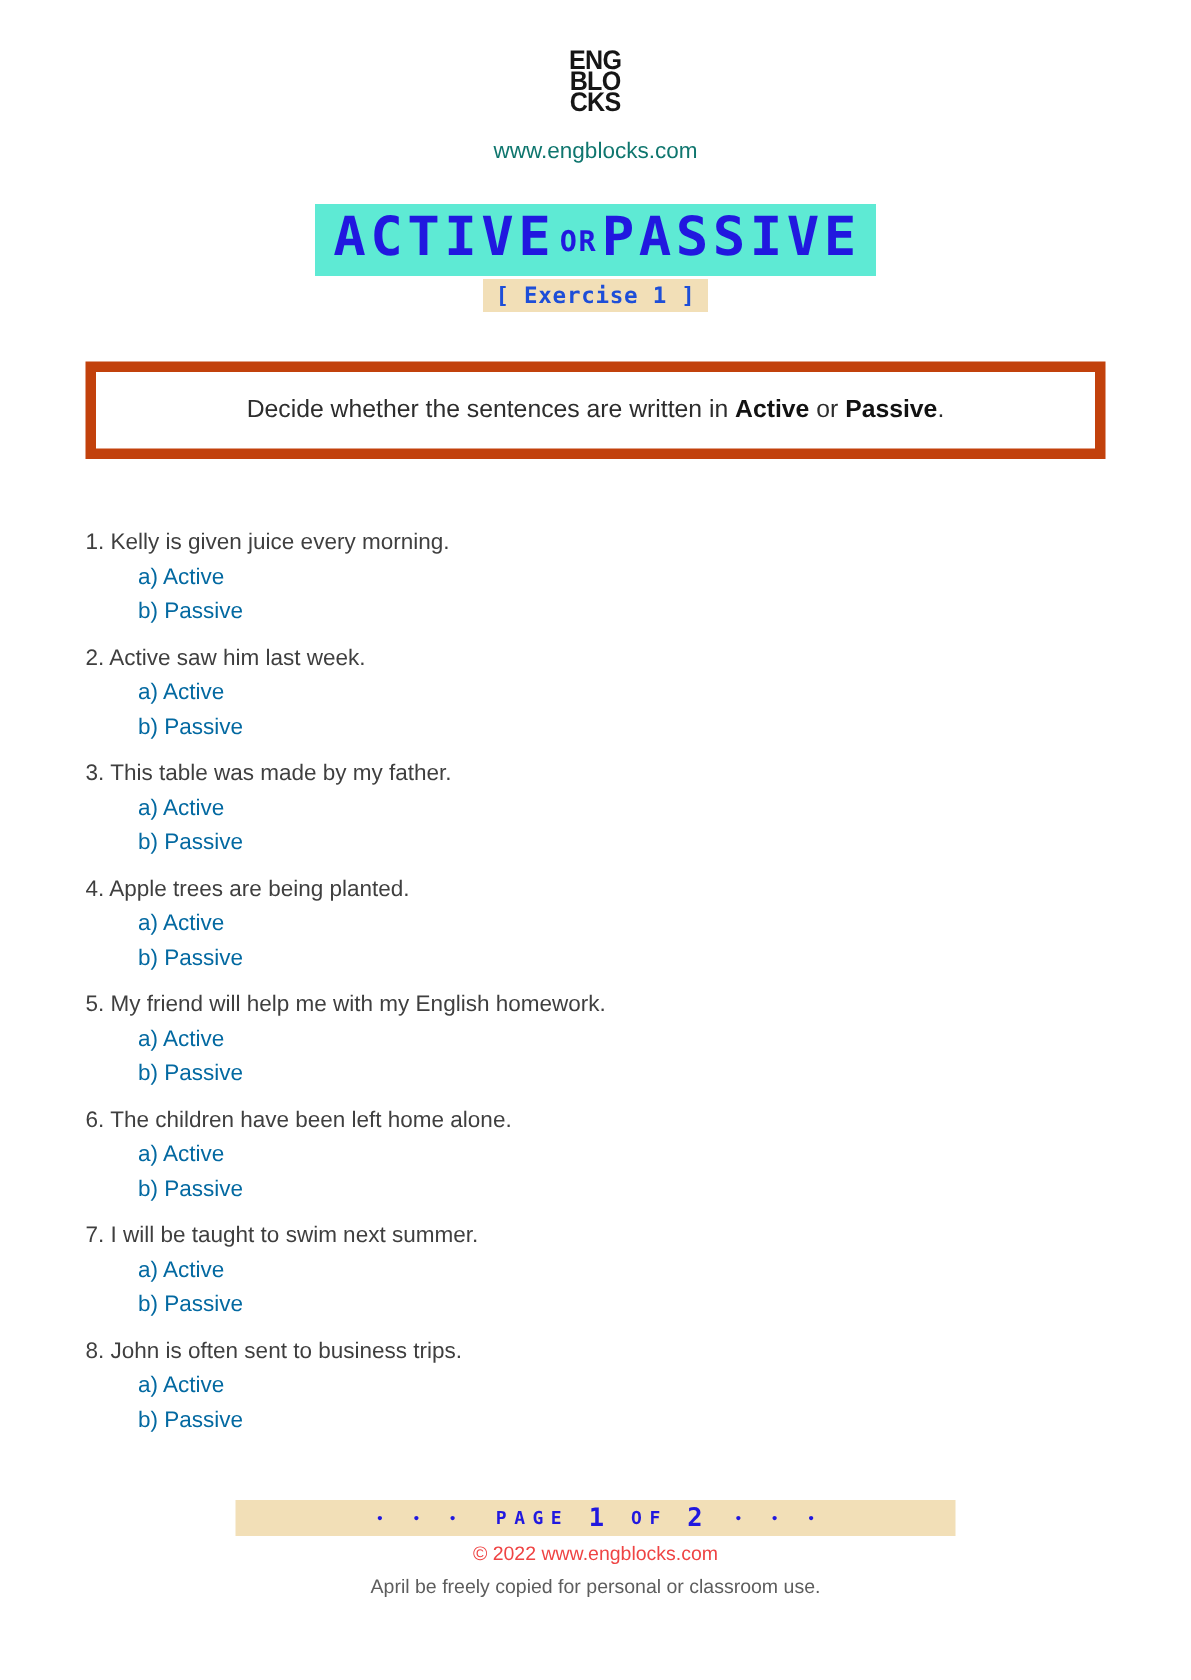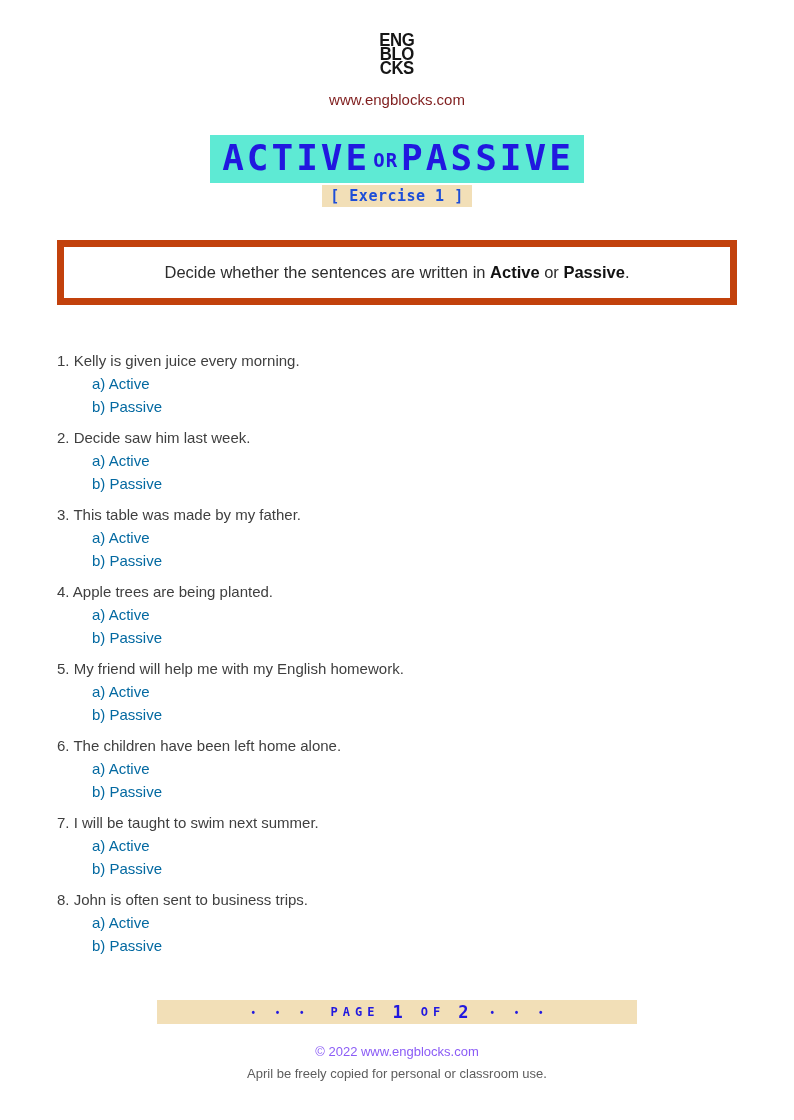--- a/index.html
+++ b/index.html
@@ -11,21 +11,21 @@
   }
   .page { position: relative; width: 794px; height: 1120px; background: #fff; }
 
   
   .header { text-align: center; padding-top: 33px; }
   .logo {
     display: inline-block; font-weight: bold; color: #161616;
     font-size: 18px; line-height: 14px; letter-spacing: -0.5px;
     transform: scaleX(0.93); transform-origin: center top;
   }
-  .website { margin-top: 13px; font-size: 15px; color: #7f1d1d; }
+  .website { margin-top: 13px; font-size: 15px; color: #0f766e; }
 
   
   .title-wrap { text-align: center; margin-top: 27px; }
   .title-banner {
     display: inline-block; background: #5eead4; color: #2118df;
     font-family: "DejaVu Sans Mono", monospace; font-weight: bold;
     font-size: 36px; line-height: 39px; letter-spacing: 3px;
     padding: 3px 10px 3px 12px; white-space: nowrap;
   }
   .title-or { font-size: 19px; letter-spacing: 1px; margin: 0 3px; vertical-align: 3px; }
@@ -57,21 +57,21 @@
     width: 480px; height: 24px; margin: 0 auto; background: #f2dfb7;
     display: flex; align-items: center; justify-content: center; gap: 13px;
     color: #2118df;
   }
   .pb-dots { font-size: 10px; letter-spacing: 9px; font-weight: bold; padding-left: 9px; }
   .pb-label {
     font-family: "DejaVu Sans Mono", monospace; font-weight: bold;
     font-size: 12px; letter-spacing: 5px; padding-left: 5px;
   }
   .pb-num { font-family: "DejaVu Sans Mono", monospace; font-weight: bold; font-size: 17px; }
-  .copyright { margin-top: 20px; font-size: 13px; color: #8b5cf6; }
+  .copyright { margin-top: 4px; font-size: 13px; color: #ef4444; }
   .license   { margin-top: 7px;  font-size: 13px; color: #5d5d5d; }
 </style>
 </head>
 <body>
 
 <div class="page">
 
   <div class="header">
     <div class="logo">
       <div>ENG</div>
@@ -92,21 +92,21 @@
 
   <div class="questions">
 
     <div class="question">
       <div class="q-line"><span>1.</span> <span>Kelly is given juice every morning.</span></div>
       <div class="opt"><span>a)</span> <span>Active</span></div>
       <div class="opt"><span>b)</span> <span>Passive</span></div>
     </div>
 
     <div class="question">
-      <div class="q-line"><span>2.</span> <span>Decide saw him last week.</span></div>
+      <div class="q-line"><span>2.</span> <span>Active saw him last week.</span></div>
       <div class="opt"><span>a)</span> <span>Active</span></div>
       <div class="opt"><span>b)</span> <span>Passive</span></div>
     </div>
 
     <div class="question">
       <div class="q-line"><span>3.</span> <span>This table was made by my father.</span></div>
       <div class="opt"><span>a)</span> <span>Active</span></div>
       <div class="opt"><span>b)</span> <span>Passive</span></div>
     </div>
 

